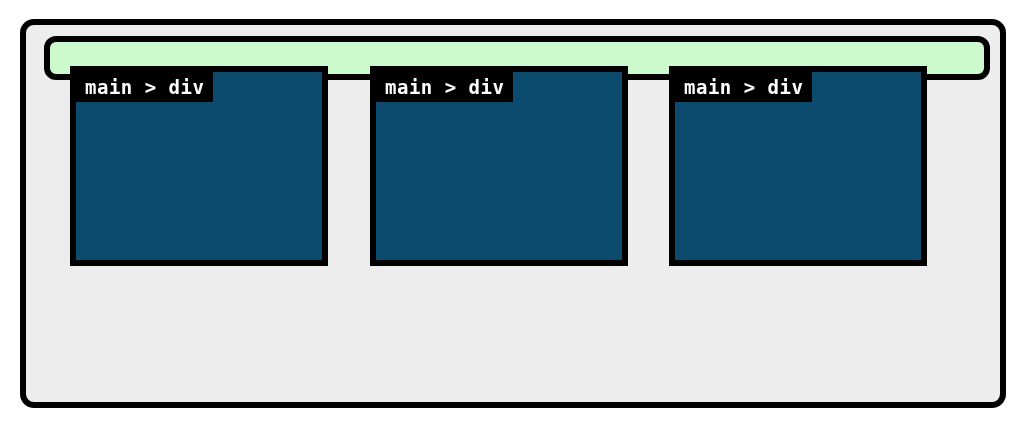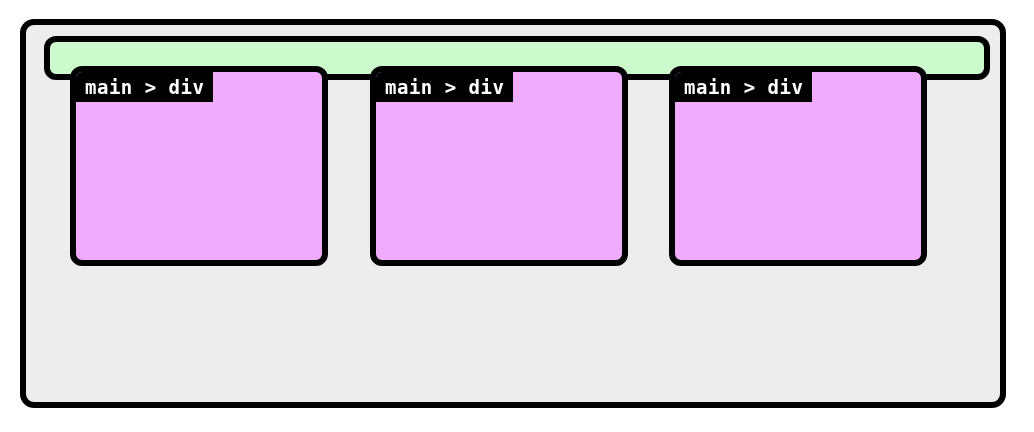--- a/index.html
+++ b/index.html
@@ -49,23 +49,23 @@
     border-radius: 12px;
   }
 
   
   .child-box {
     position: absolute;
     top: 66px;
     width: 258px;
     height: 200px;
     box-sizing: border-box;
-    background: #f0abfc;
+    background: #0c4a6e;
     border: 6px solid #000000;
-    border-radius: 12px;
+    border-radius: 0;
     overflow: hidden;
   }
   .child-box.c1 { left: 70px; }
   .child-box.c2 { left: 370px; }
   .child-box.c3 { left: 669px; }
 
   
   .child-tab {
     position: absolute;
     left: 0;

